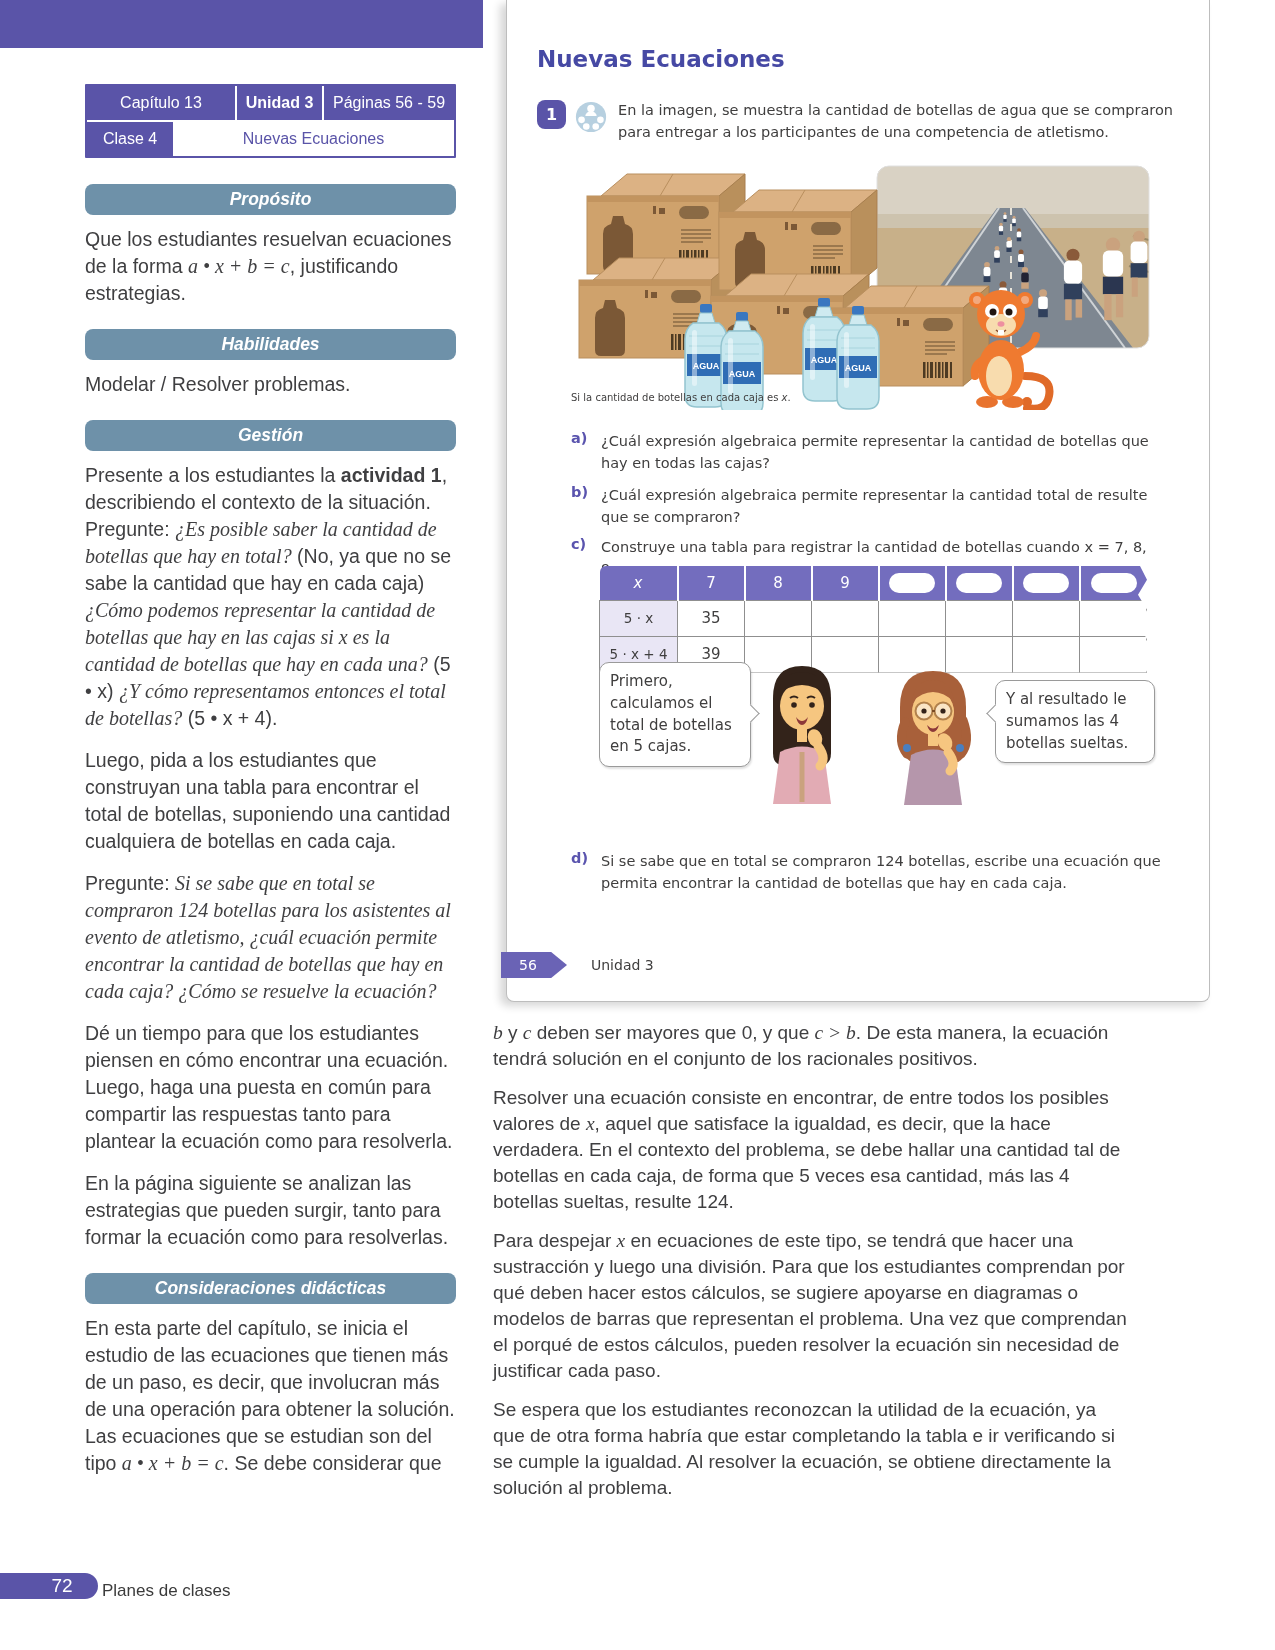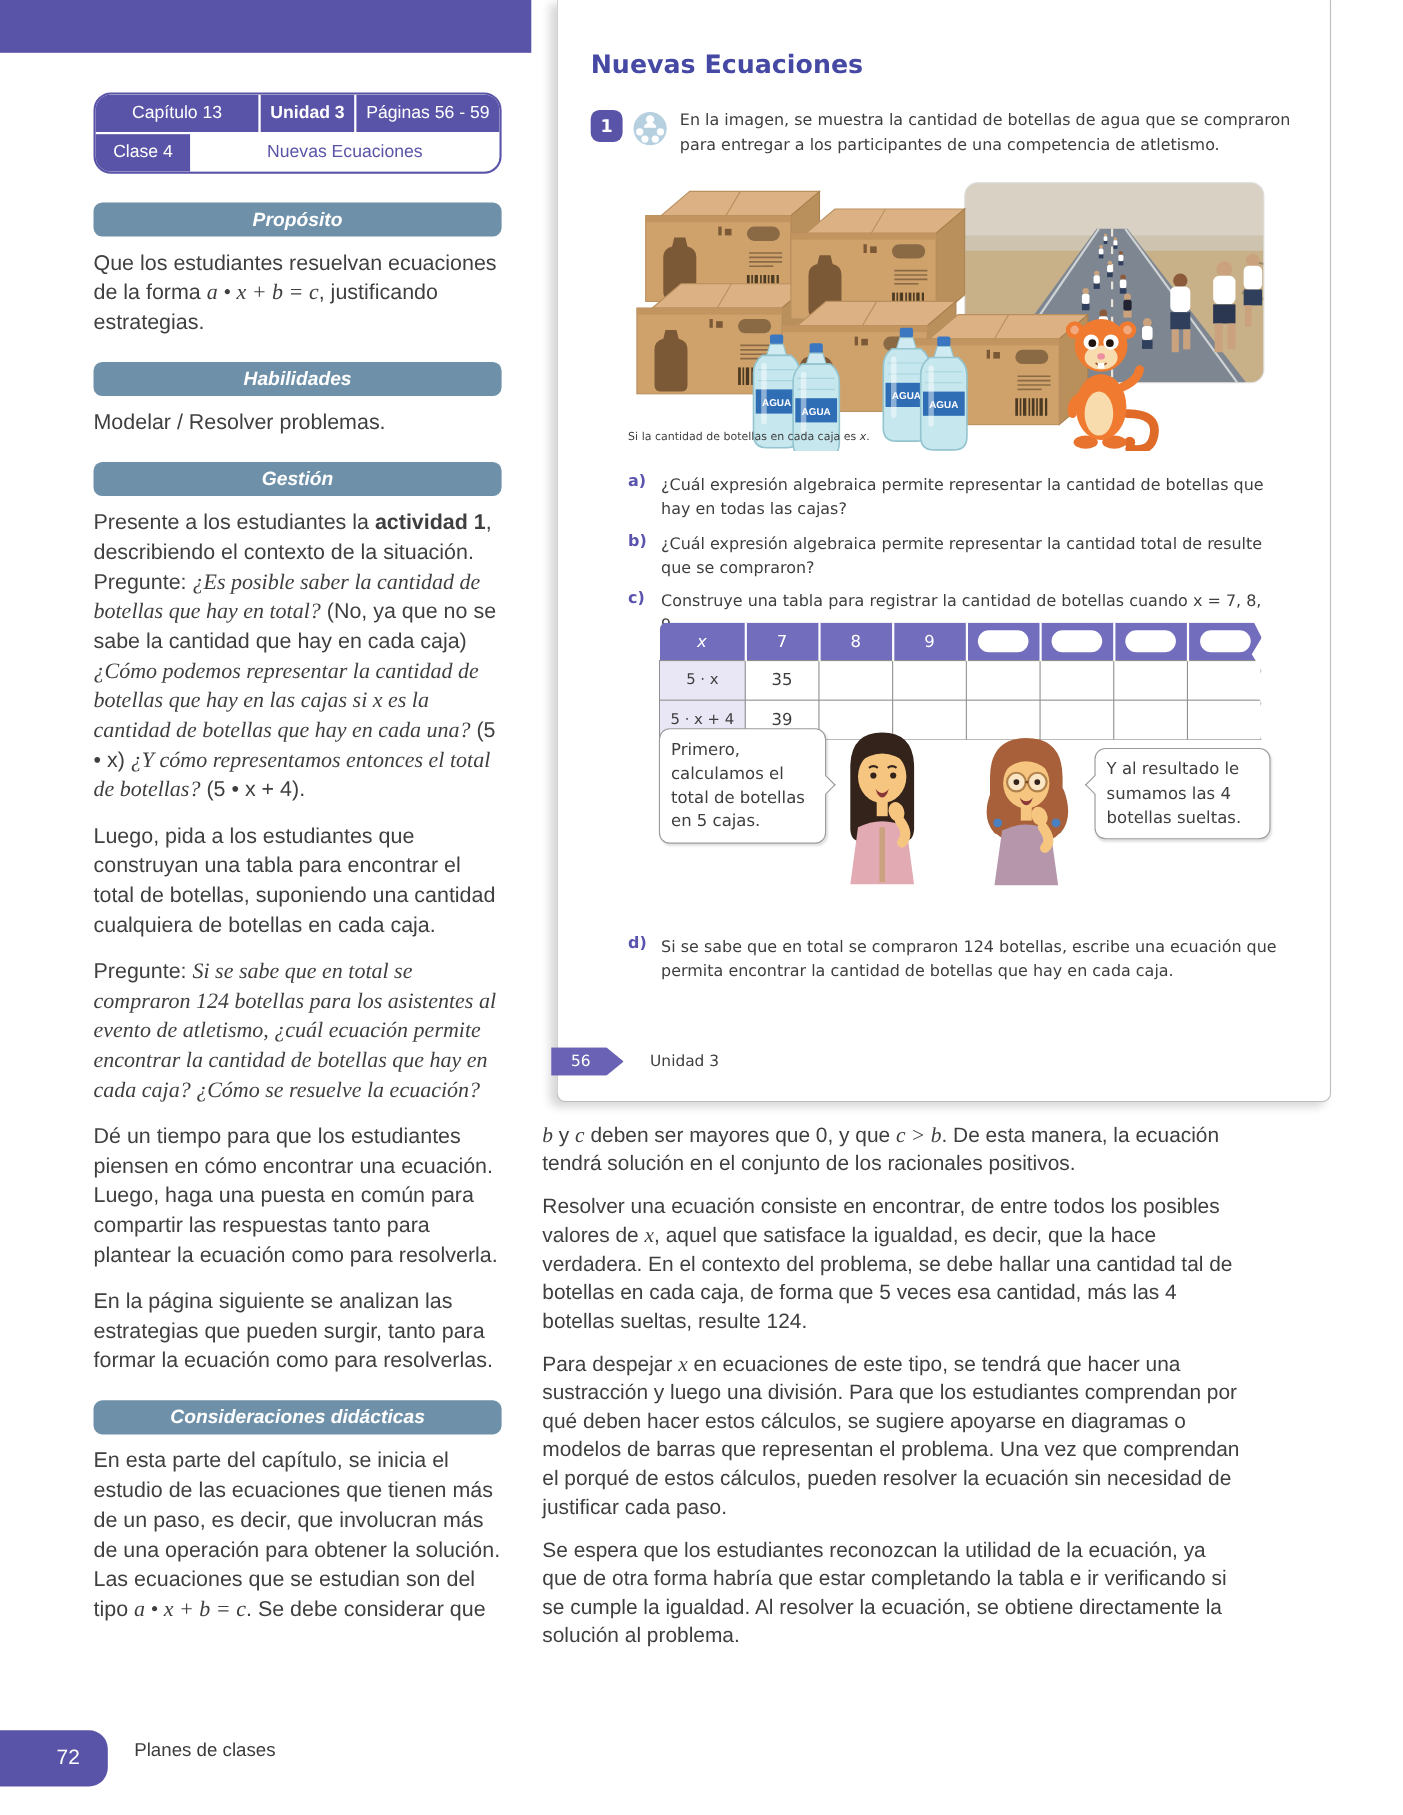--- a/index.html
+++ b/index.html
@@ -5,21 +5,21 @@
   * { box-sizing: border-box; margin: 0; padding: 0; }
   html,body { width:1275px; height:1650px; background:#ffffff; position:relative;
     font-family:"Liberation Sans", sans-serif; }
 
   
   .topbar { position:absolute; left:0; top:0; width:483px; height:48px; background:#5a54a8; }
 
   
   .left-col { position:absolute; left:85px; top:84px; width:371px; }
 
-  .lc-header { border:2px solid #5a54a8; border-radius:16px; overflow:hidden; margin-bottom:26px; background:#fff; }
+  .lc-header { border:2px solid #5a54a8; border-radius:1px; overflow:hidden; margin-bottom:26px; background:#fff; }
   .lc-row { display:flex; }
   .lc-cell { height:34px; display:flex; align-items:center; justify-content:center;
              color:#fff; background:#5a54a8; font-size:16px; }
   .lc-row1 .lc-cell + .lc-cell { border-left:2px solid #fff; }
   .c-chapter { width:148px; } .c-unit { width:87px; font-weight:bold; } .c-pages { flex:1; }
   .lc-row2 { border-top:2px solid #fff; }
   .c-clase { width:86px; }
   .c-title { flex:1; background:#fff; color:#5a54a8; font-size:16px; display:flex; align-items:center; justify-content:center; }
 
   .sec-bar { background:#6e91a9; color:#fff; border-radius:8px; text-align:center;
@@ -75,24 +75,24 @@
               color:#fff; font-size:14px; display:flex; align-items:center; justify-content:center;
               clip-path:polygon(0 0,76% 0,100% 50%,76% 100%,0 100%); padding-right:12px; }
   .pg-unit { position:absolute; left:84px; top:957px; font-size:14px; }
 
   
   .bottom-block { position:absolute; left:493px; top:1020px; width:634px; }
   .bottom-block p { font-size:19px; line-height:26px; color:#3f3f41; margin-bottom:13px; }
   .bottom-block i { font-family:"Liberation Serif", serif; font-size:19.5px; }
 
   
-  .footer-pill { position:absolute; left:0; top:1573px; width:98px; height:51px; background:#5a54a8;
+  .footer-pill { position:absolute; left:0; top:1573px; width:98px; height:26px; background:#5a54a8;
                  border-radius:0 17px 17px 0; color:#fff; font-size:19px;
                  display:flex; align-items:center; justify-content:center; padding-left:26px; }
-  .footer-label { position:absolute; left:122px; top:1581px; font-size:17px; color:#3b3b3b; }
+  .footer-label { position:absolute; left:102px; top:1581px; font-size:17px; color:#3b3b3b; }
 </style>
 </head>
 <body>
 
 <div class="topbar"></div>
 
 <div class="left-col">
 
   <div class="lc-header">
     <div class="lc-row lc-row1">

